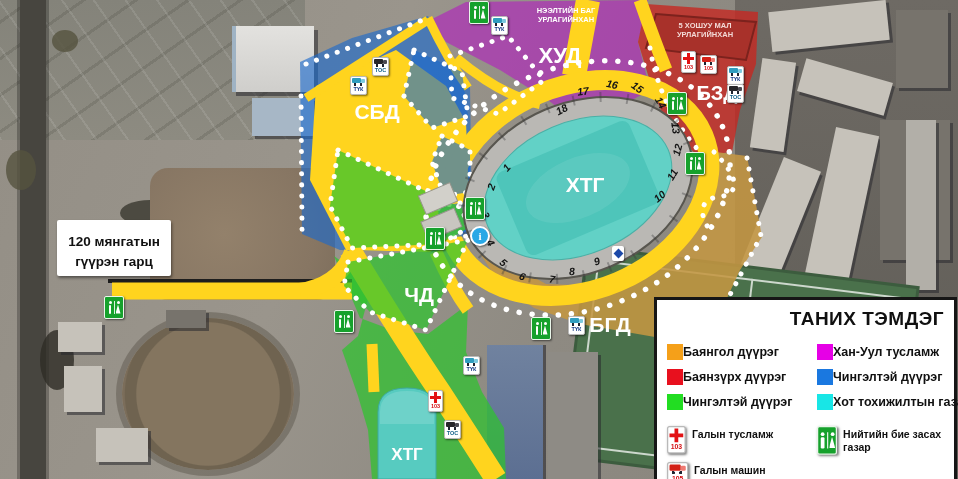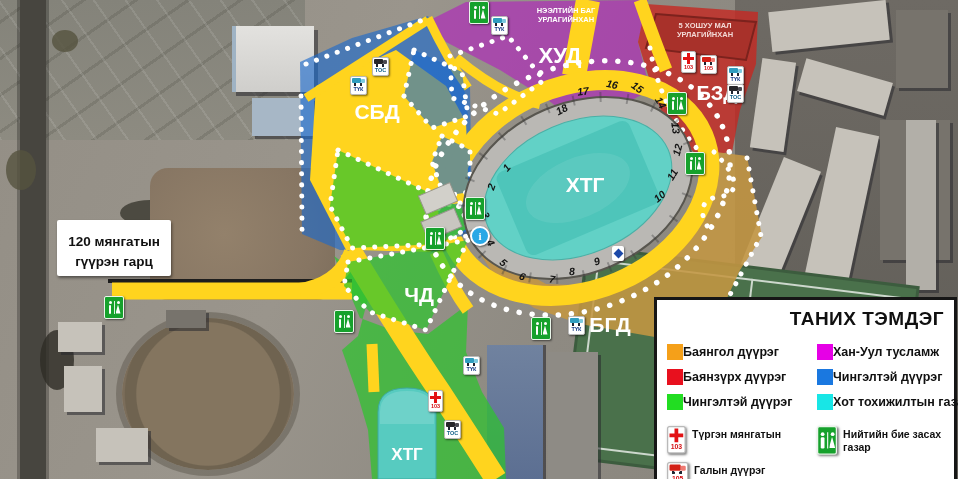--- a/index.html
+++ b/index.html
@@ -347,30 +347,30 @@
           <span class="swatch" style="background: rgb(24, 230, 230);"></span>
           <span class="lbl">Хот тохижилтын газар</span>
         </div>
     </div>
     <div class="svc-grid">
       <div class="svc-item">
         <span class="icon-box">
             <span class="glyph g-cross"></span>
             <span class="svc-label c-red">103</span>
           </span>
-        <span class="lbl">Түргэн мянгатын</span>
+        <span class="lbl">Галын тусламж</span>
       </div>
       <div class="svc-item">
         <span class="icon-box">
             <span class="glyph g-truck g-fire">
               <span class="wheels"></span>
             </span>
             <span class="svc-label c-red">105</span>
           </span>
-        <span class="lbl">Галын дүүрэг</span>
+        <span class="lbl">Галын машин</span>
       </div>
       <div class="svc-item">
         <span class="icon-wc">
             <i class="pfig m"></i>
             <i class="wc-sep"></i>
             <i class="pfig f"></i>
           </span>
         <span class="lbl">Нийтийн бие засах газар</span>
       </div>
     </div>

